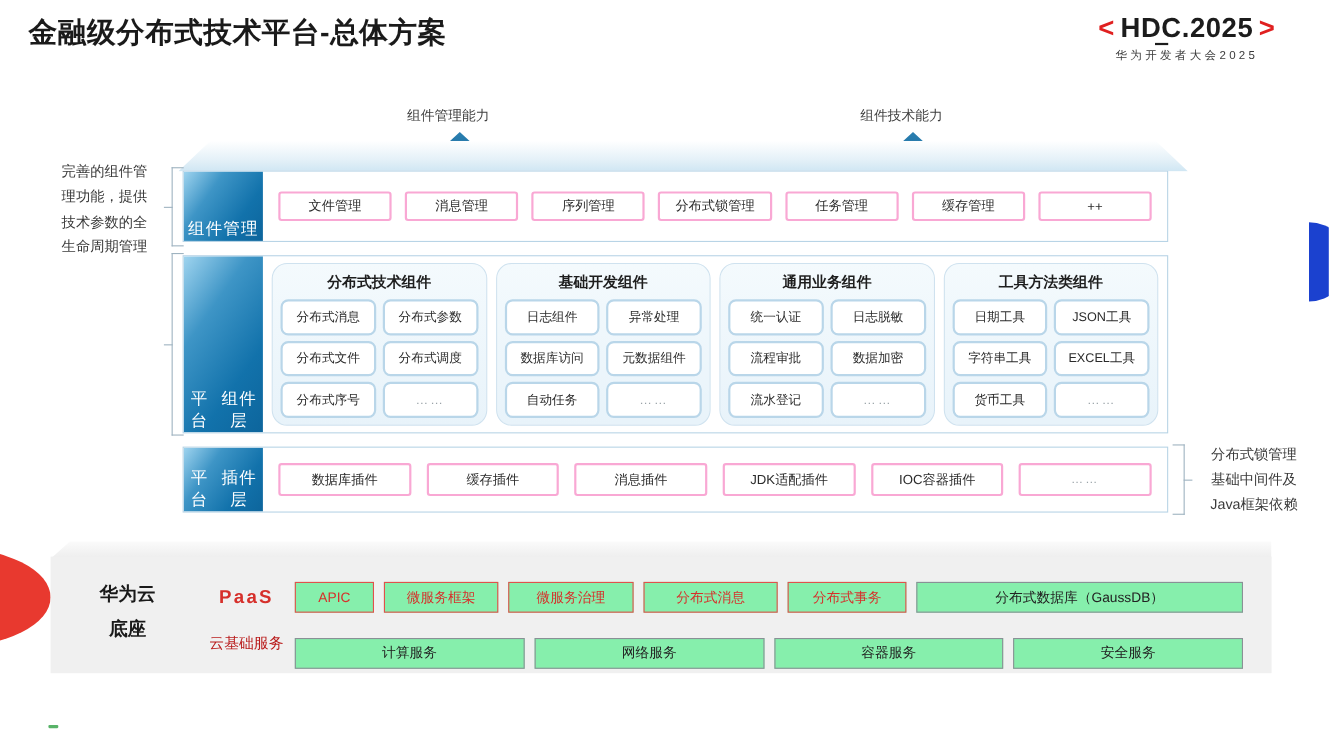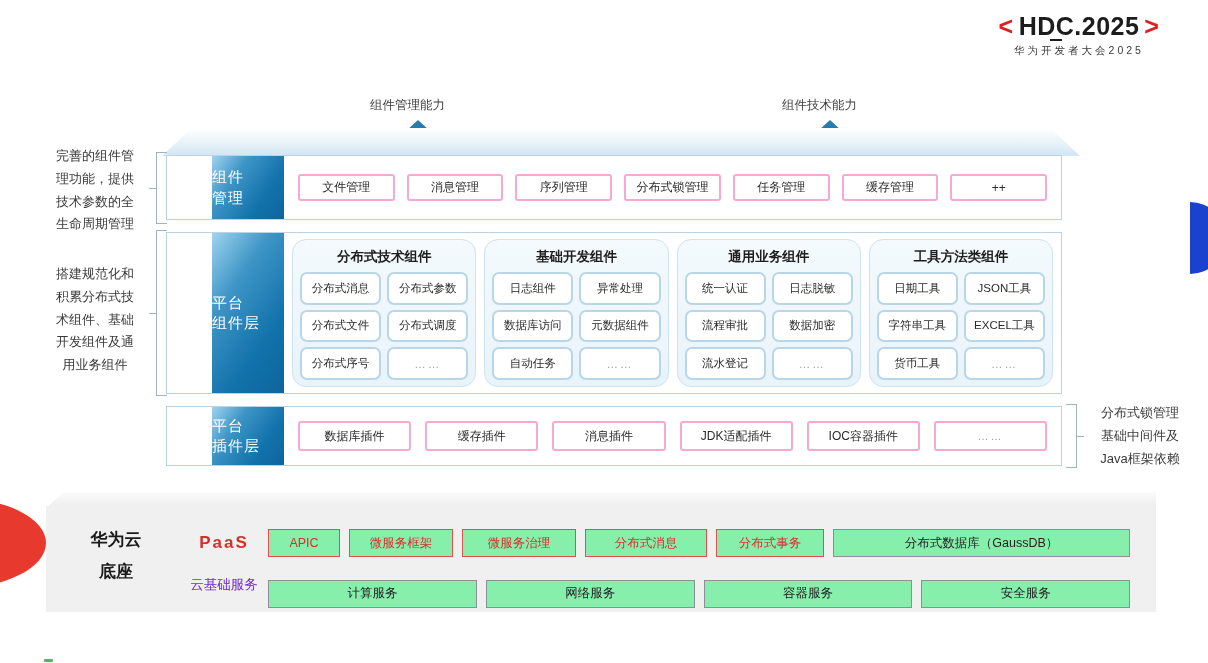--- a/index.html
+++ b/index.html
@@ -75,22 +75,22 @@
     position: absolute;
     border: 1px solid #b8d4e6;
     background: #ffffff;
     display: flex;
     overflow: hidden;
   }
   .layer-label {
     flex: 0 0 auto;
     background: linear-gradient(125deg, #9fd4ef 0%, #3e95c6 32%, #1272ab 70%, #0d659c 100%);
     color: #ffffff; font-size: 15px; line-height: 1.35;
-    display: flex; flex-direction: column; align-items: flex-start; justify-content: center;
-    text-align: center; letter-spacing: 1px; margin-left: 45px;
+    display: flex; flex-direction: row; align-items: flex-end; justify-content: center;
+    text-align: center; letter-spacing: 1px;
   }
   .layer-body { flex: 1 1 auto; display: flex; align-items: center; }
 
   
   .chip {
     border: 2px solid #f9a8d4; border-radius: 3px; background: #ffffff;
     font-size: 12px; color: #2b2b2b;
     display: flex; align-items: center; justify-content: center;
     text-align: center; white-space: nowrap;
   }
@@ -165,38 +165,39 @@
     line-height: 1.9; text-align: center;
   }
   .base-rowlabel {
     position: absolute; width: 104px; text-align: center; white-space: nowrap;
   }
   #paas-label {
     left: 172px; top: 533px; font-size: 17px; font-weight: bold;
     color: #d6302b; letter-spacing: 2px;
   }
   #cloudbase-label {
-    left: 172px; top: 576px; font-size: 13.5px; color: #6d28d9;
+    left: 172px; top: 576px; font-size: 13.5px; color: #b91c1c;
   }
   .base-row { position: absolute; display: flex; align-items: center; gap: 9px; }
   #paas-row { left: 268px; top: 529px; width: 862px; height: 28px; }
   #infra-row { left: 268px; top: 568px; width: 862px; height: 28px; }
   .base-chip {
     height: 28px; display: flex; align-items: center; justify-content: center;
     font-size: 12.5px; white-space: nowrap; background: #86efac;
   }
   .base-chip.red { border: 1.5px solid #e2504b; color: #d6302b; }
   .base-chip.gray { border: 1.5px solid #8a9096; color: #222222; }
   .base-chip.plain { border: 1.5px solid #8a9096; color: #222222; flex: 1 1 0; margin-top: 23px; }
 </style>
 </head>
 <body>
 
 <div class="page">
 
+  <div class="page-title">金融级分布式技术平台-总体方案</div>
 
   <div class="hdc-logo">
     <div class="hdc-main">
       <span class="hdc-brk">&lt;</span>
       <span class="hdc-word">HDC.2025</span>
       <span class="hdc-brk">&gt;</span>
     </div>
     <div class="hdc-sub">华为开发者大会2025</div>
   </div>
 
@@ -212,27 +213,20 @@
   <div class="trapezoid"></div>
 
   <div class="side-note" style="left:34px; top:145px; width:122px;">
     <div>完善的组件管</div>
     <div>理功能，提供</div>
     <div>技术参数的全</div>
     <div>生命周期管理</div>
   </div>
   <div class="bracket" style="left:156px; top:152px; height:72px;"></div>
 
-  <div class="side-note" style="left:34px; top:263px; width:122px;">
-    <div>搭建规范化和</div>
-    <div>积累分布式技</div>
-    <div>术组件、基础</div>
-    <div>开发组件及通</div>
-    <div>用业务组件</div>
-  </div>
   <div class="bracket" style="left:156px; top:230px; height:166px;"></div>
 
   <div class="bracket right" style="left:1066px; top:404px; height:64px;"></div>
   <div class="side-note" style="left:1078px; top:402px; width:124px;">
     <div>分布式锁管理</div>
     <div>基础中间件及</div>
     <div>Java框架依赖</div>
   </div>
 
   <div class="layer" id="mgmt-layer">

